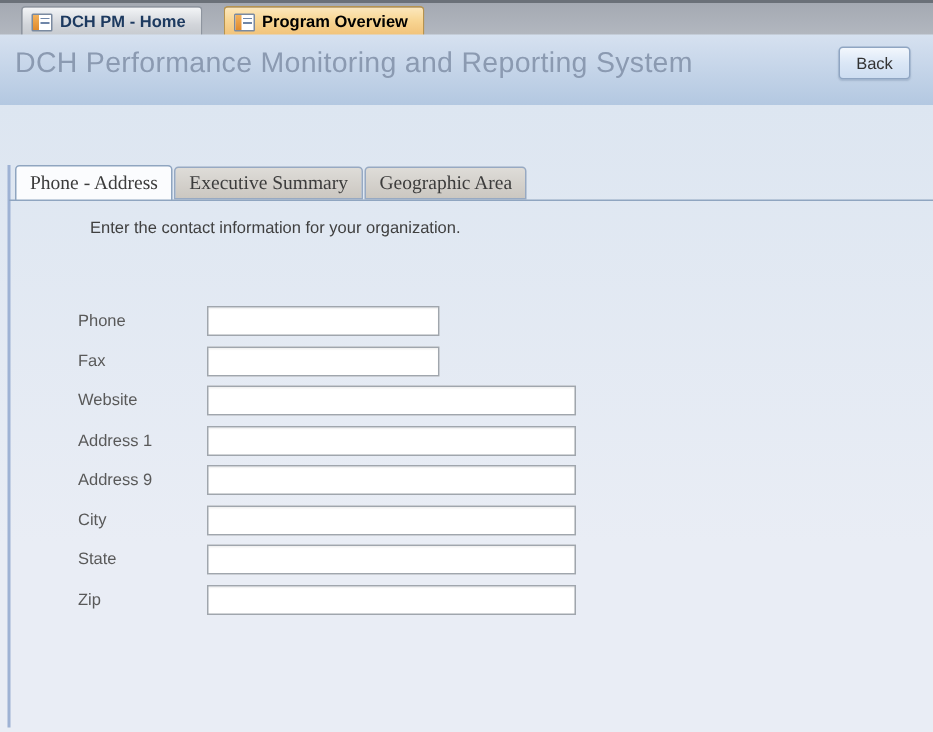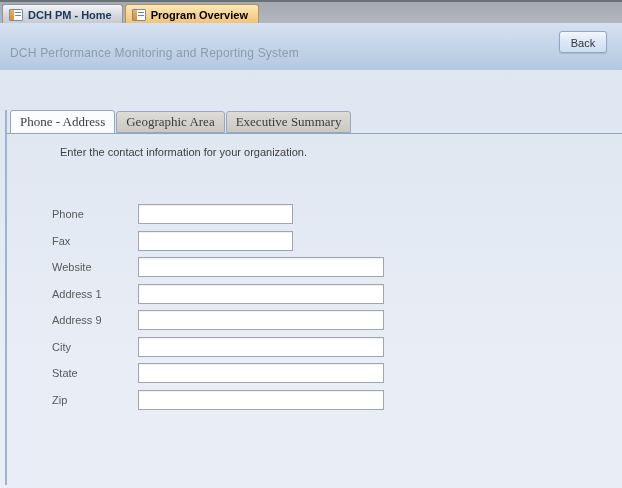--- a/index.html
+++ b/index.html
@@ -9,21 +9,21 @@
   
   .doc-tabbar{
     position:absolute;top:0;left:0;right:0;height:22px;
     background:linear-gradient(#a4a9b2,#b3b8c0);
     border-top:2px solid #6a7078;
     border-bottom:1px solid #8a9099;
     display:flex;align-items:flex-end;
   }
   .doc-tab{
     display:flex;align-items:center;gap:5px;
-    height:19px;padding:0 10px 0 6px;margin-left:2px;
+    height:19px;padding:0 10px 0 6px;margin-left:14px;
     border:1px solid #8e959f;border-bottom:none;
     border-radius:3px 3px 0 0;
     font-size:11px;cursor:default;
   }
   .doc-tab.inactive{
     background:linear-gradient(#f3f5f7,#d2d5da 60%,#c6cacf);
     color:#1d3a60;font-weight:bold;
   }
   .doc-tab.active{
     background:linear-gradient(#fce8bd,#f8d694 45%,#f0c178);
@@ -43,22 +43,22 @@
     content:"";position:absolute;left:5px;right:1px;top:2px;height:6px;
     background:repeating-linear-gradient(#6f86a8 0 1px,transparent 1px 3px);
   }
 
   
   .form-header{
     position:absolute;top:23px;left:0;right:0;height:47px;
     background:linear-gradient(#d6e1f0,#b3c8e1);
   }
   .page-title{
-    position:absolute;left:10px;top:23px;
-    font-size:12px;color:#8b9ab1;letter-spacing:0.2px;
+    position:absolute;left:10px;top:9px;
+    font-size:19px;color:#8b9ab1;letter-spacing:0.2px;
     white-space:nowrap;
   }
   .back-btn{
     position:absolute;right:15px;top:8px;width:48px;height:22px;
     background:linear-gradient(#f2f7fd,#dbe7f6 50%,#cdddf1);
     border:1px solid #8fa5c2;border-radius:3px;
     font-family:"Liberation Sans",sans-serif;
     font-size:11px;color:#333;text-align:center;line-height:20px;
     box-shadow:0 1px 1px rgba(90,110,140,.25);
     cursor:pointer;
@@ -131,22 +131,22 @@
   <div class="form-header">
     <div class="page-title">DCH Performance Monitoring and Reporting System</div>
     <button class="back-btn">Back</button>
   </div>
 
   <div class="form-body">
     <div class="vline"></div>
 
     <div class="tabset">
       <div class="ftab active">Phone - Address</div>
+      <div class="ftab inactive">Executive Summary</div>
       <div class="ftab inactive">Geographic Area</div>
-      <div class="ftab inactive">Executive Summary</div>
     </div>
     <div class="pageline"></div>
 
     <div class="instruction">Enter the contact information for your organization.</div>
 
     <div class="field-row" style="top:144px">
       <span class="field-label">Phone</span>
       <input class="field-input w-narrow" value="" style="">
     </div>
     <div class="field-row" style="top:171px">

